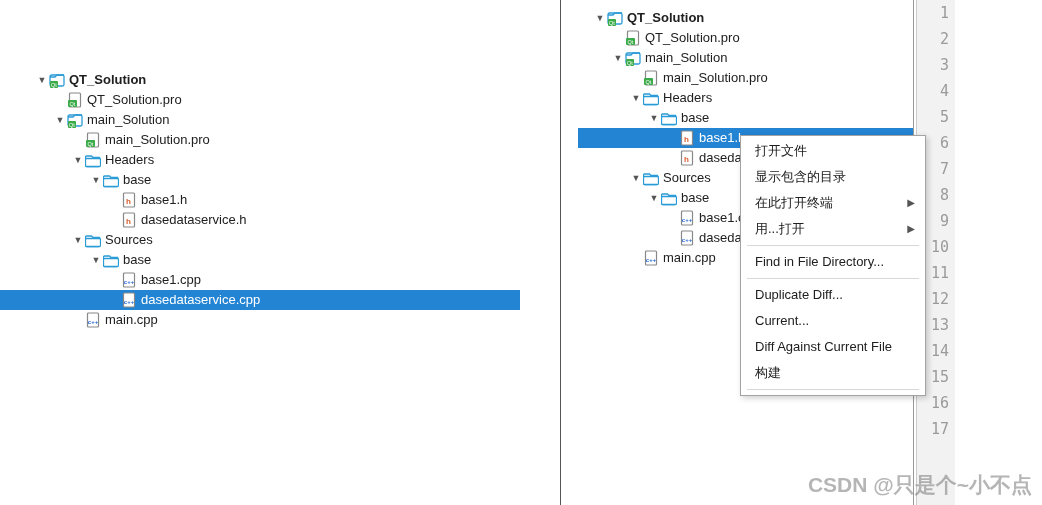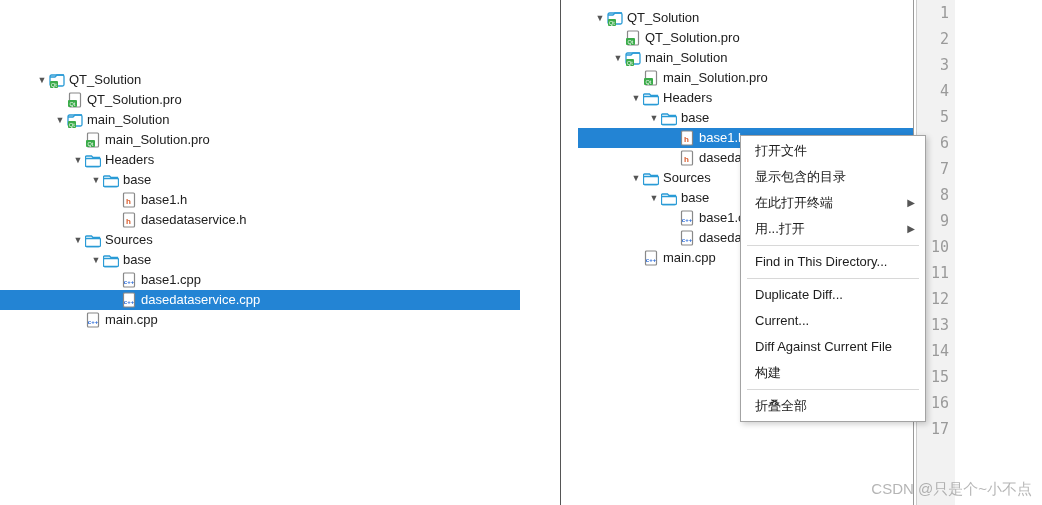--- a/index.html
+++ b/index.html
@@ -50,21 +50,21 @@
   .caret-none::before { content: ""; }
   .icon {
     width: 16px;
     height: 16px;
     display: inline-flex;
     align-items: center;
     justify-content: center;
     margin-right: 4px;
     flex-shrink: 0;
   }
-  .bold { font-weight: 400; }
+  .bold { font-weight: 700; }
   .row.selected { background: #2384d4; color: #fff; }
   .row.selected .caret    { color: #fff; }
 
   
   .gutter {
     position: absolute;
     left: 916px;
     top: 0;
     width: 38px;
     height: 505px;
@@ -112,24 +112,25 @@
   .sep {
     height: 1px;
     background: #d8d8d8;
     margin: 3px 6px;
   }
 
   .watermark {
     position: absolute;
     right: 10px;
     bottom: 6px;
-    font-size: 15px;
+    font-size: 21px;
     color: rgba(120,120,120,.55);
     font-family: "Microsoft YaHei", sans-serif;
     pointer-events: none;
+    font-weight: bold;
   }
 </style>
 </head>
 <body>
 
 <svg width="0" height="0" style="position:absolute">
   <defs>
     <g id="ic-project">
       <rect class="bg" x="1" y="3" width="14" height="11" rx="1.5" fill="#fff" stroke="#2a9bd6" stroke-width="1.3"></rect>
       <path class="bg" d="M1 5 L6 5 L8 3 L15 3" stroke="#2a9bd6" stroke-width="1.3" fill="none"></path>
@@ -444,23 +445,22 @@
     <div class="ln">16</div>
     <div class="ln">17</div>
   </div>
 
 <div class="ctxmenu" id="ctxmenu">
     <div class="mi"><span>打开文件</span></div>
     <div class="mi"><span>显示包含的目录</span></div>
     <div class="mi"><span>在此打开终端</span><span class="sub">▶</span></div>
     <div class="mi"><span>用...打开</span><span class="sub">▶</span></div>
     <div class="sep"></div>
-    <div class="mi"><span>Find in This Directory...</span></div>
+    <div class="mi"><span>Find in File Directory...</span></div>
     <div class="sep"></div>
     <div class="mi"><span>Duplicate Diff...</span></div>
     <div class="mi"><span>Current...</span></div>
     <div class="mi"><span>Diff Against Current File</span></div>
     <div class="mi"><span>构建</span></div>
     <div class="sep"></div>
-    <div class="mi"><span>折叠全部</span></div>
   </div>
 
 <div class="watermark">CSDN @只是个~小不点</div>
 
 </body></html>

